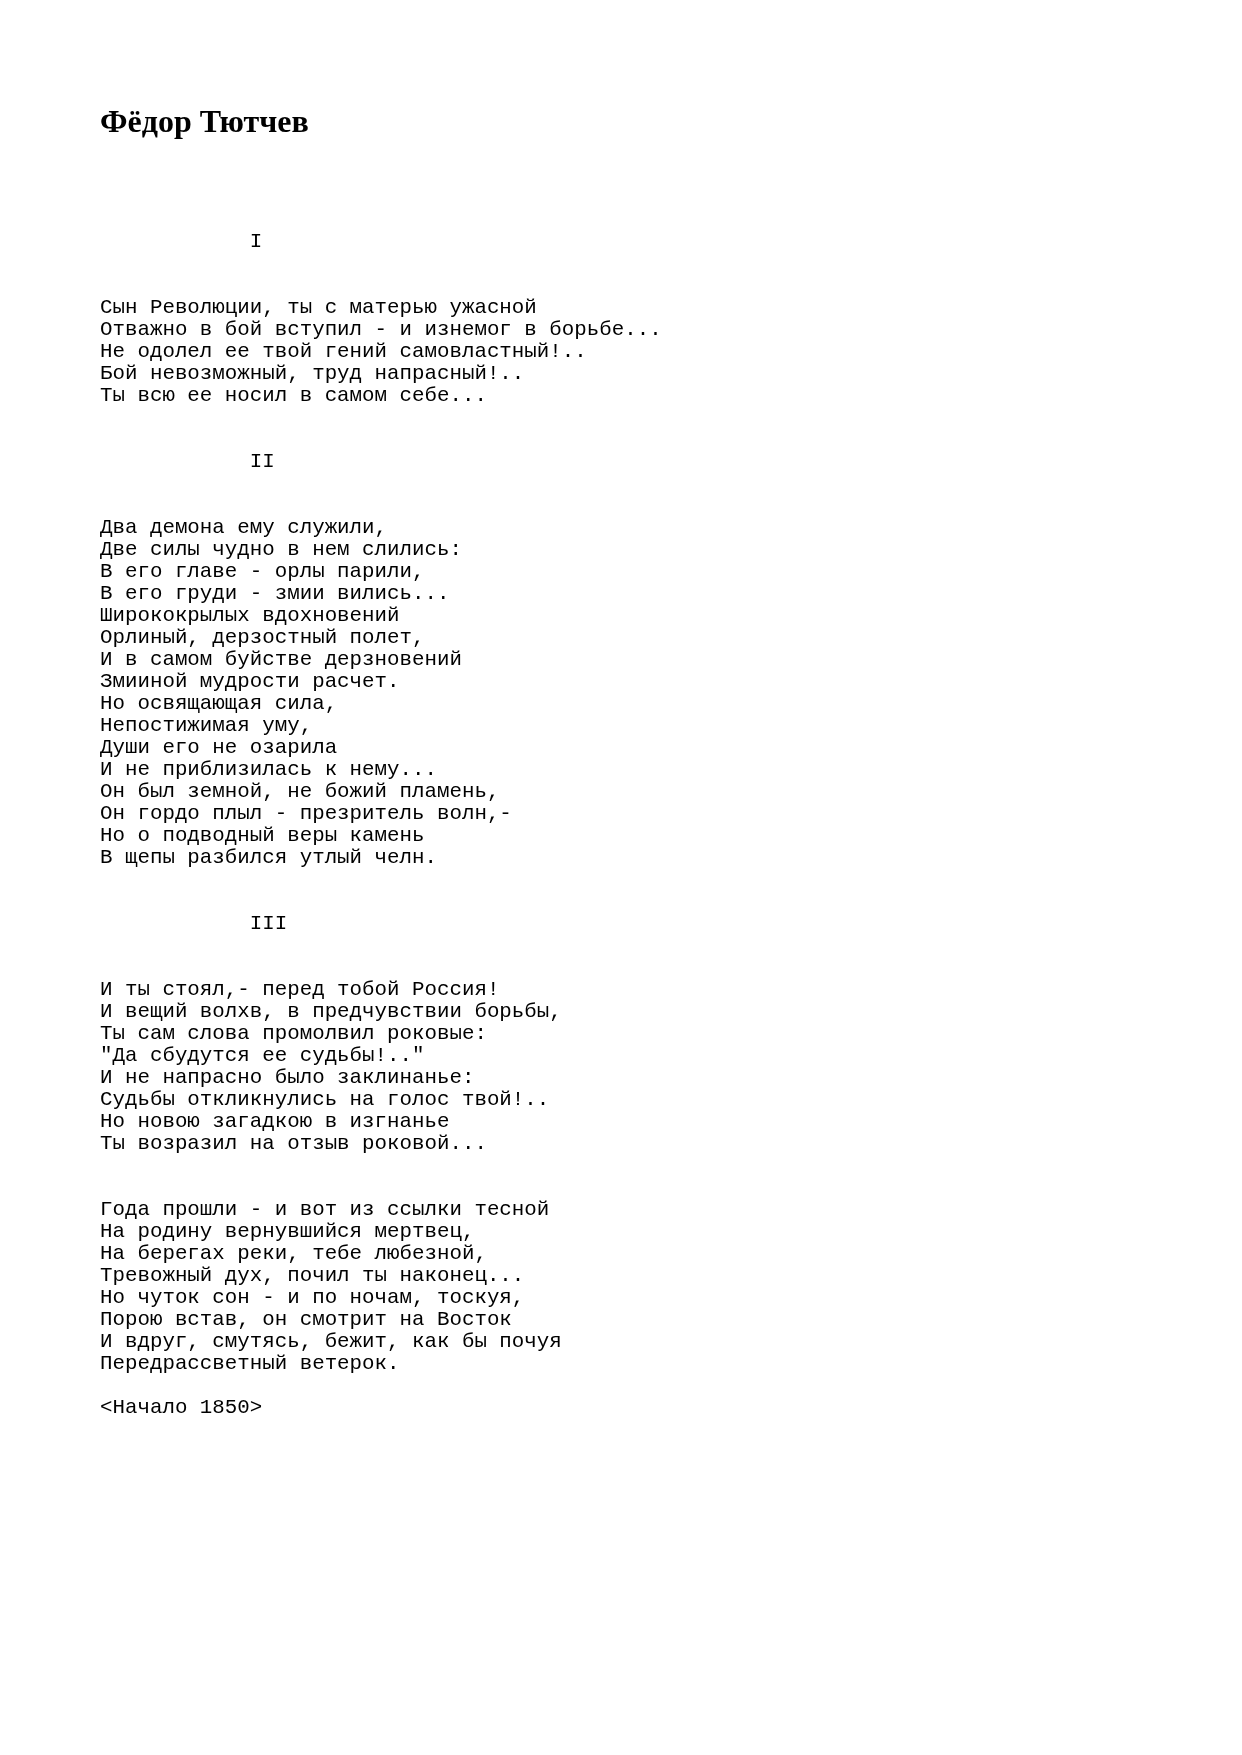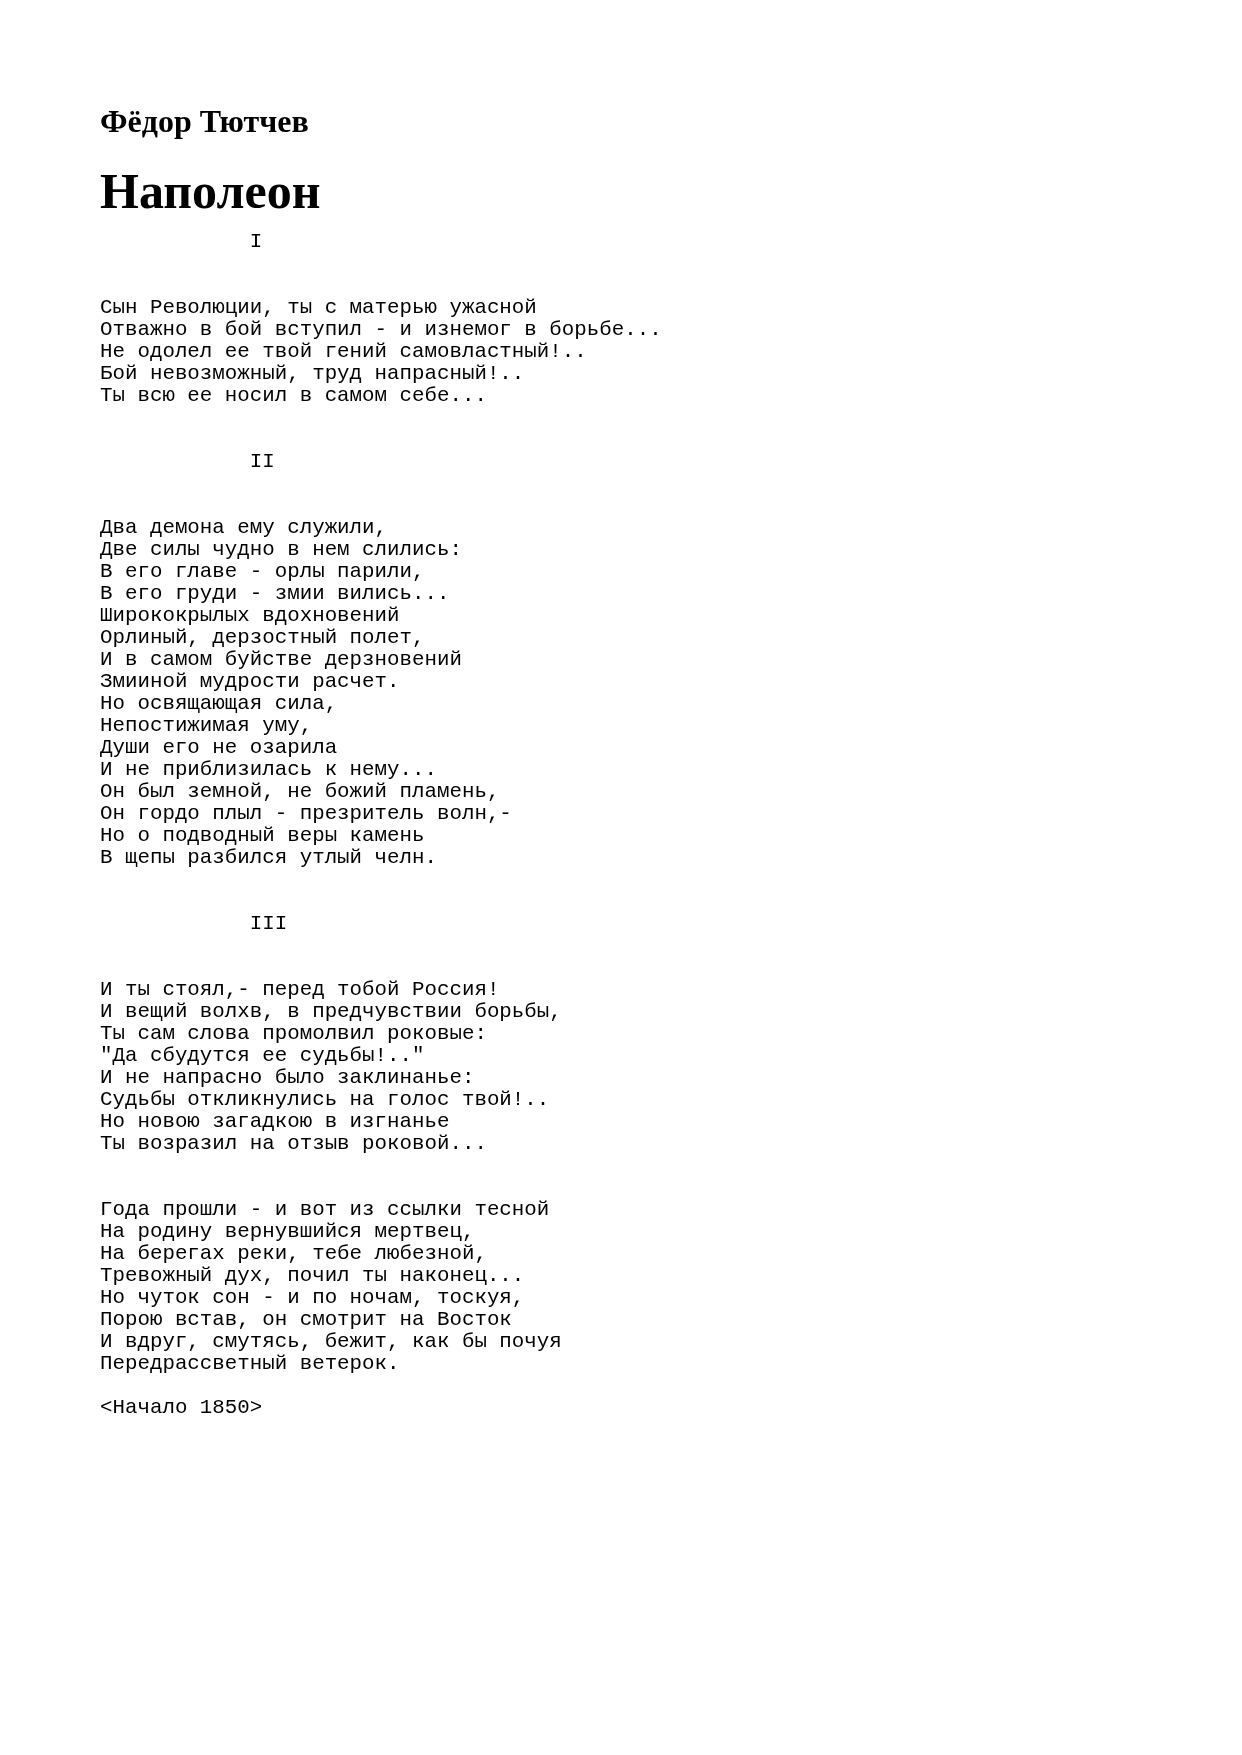--- a/index.html
+++ b/index.html
@@ -48,21 +48,20 @@
     line-height: 22px;
     color: #000000;
     white-space: pre;
   }
 </style>
 </head>
 <body>
 
 <div class="page">
   <div class="author">Фёдор Тютчев</div>
-  <h1 class="title" style="margin:0; font-size:50px;">Наполеон</h1>
   <pre class="poem">            I
 
 
 Сын Революции, ты с матерью ужасной
 Отважно в бой вступил - и изнемог в борьбе...
 Не одолел ее твой гений самовластный!..
 Бой невозможный, труд напрасный!..
 Ты всю ее носил в самом себе...
 
 

